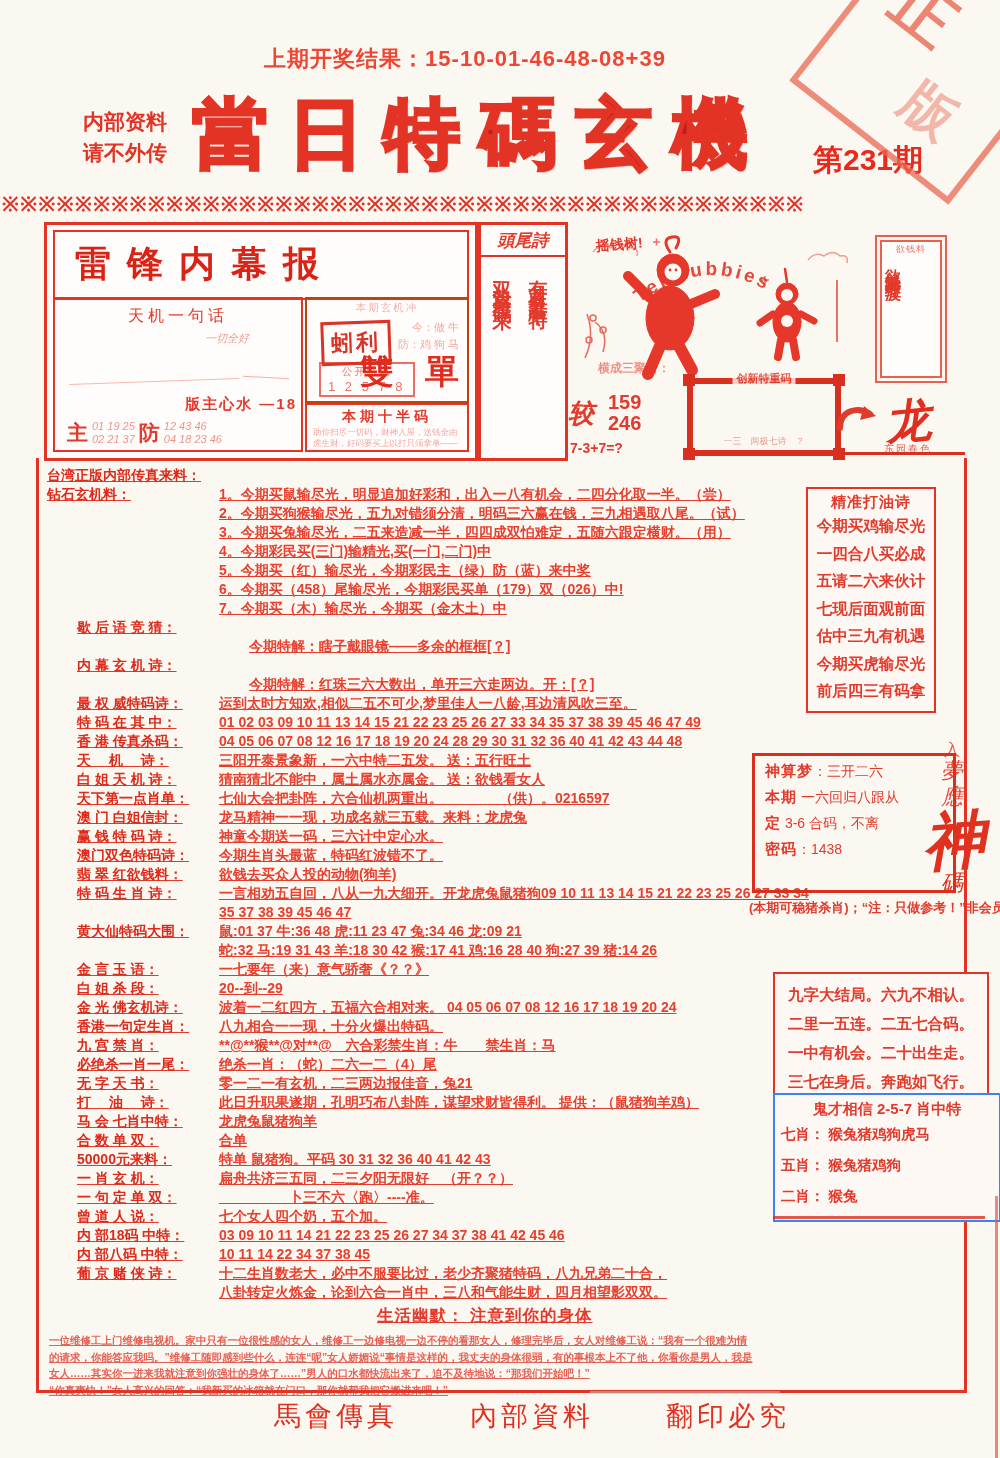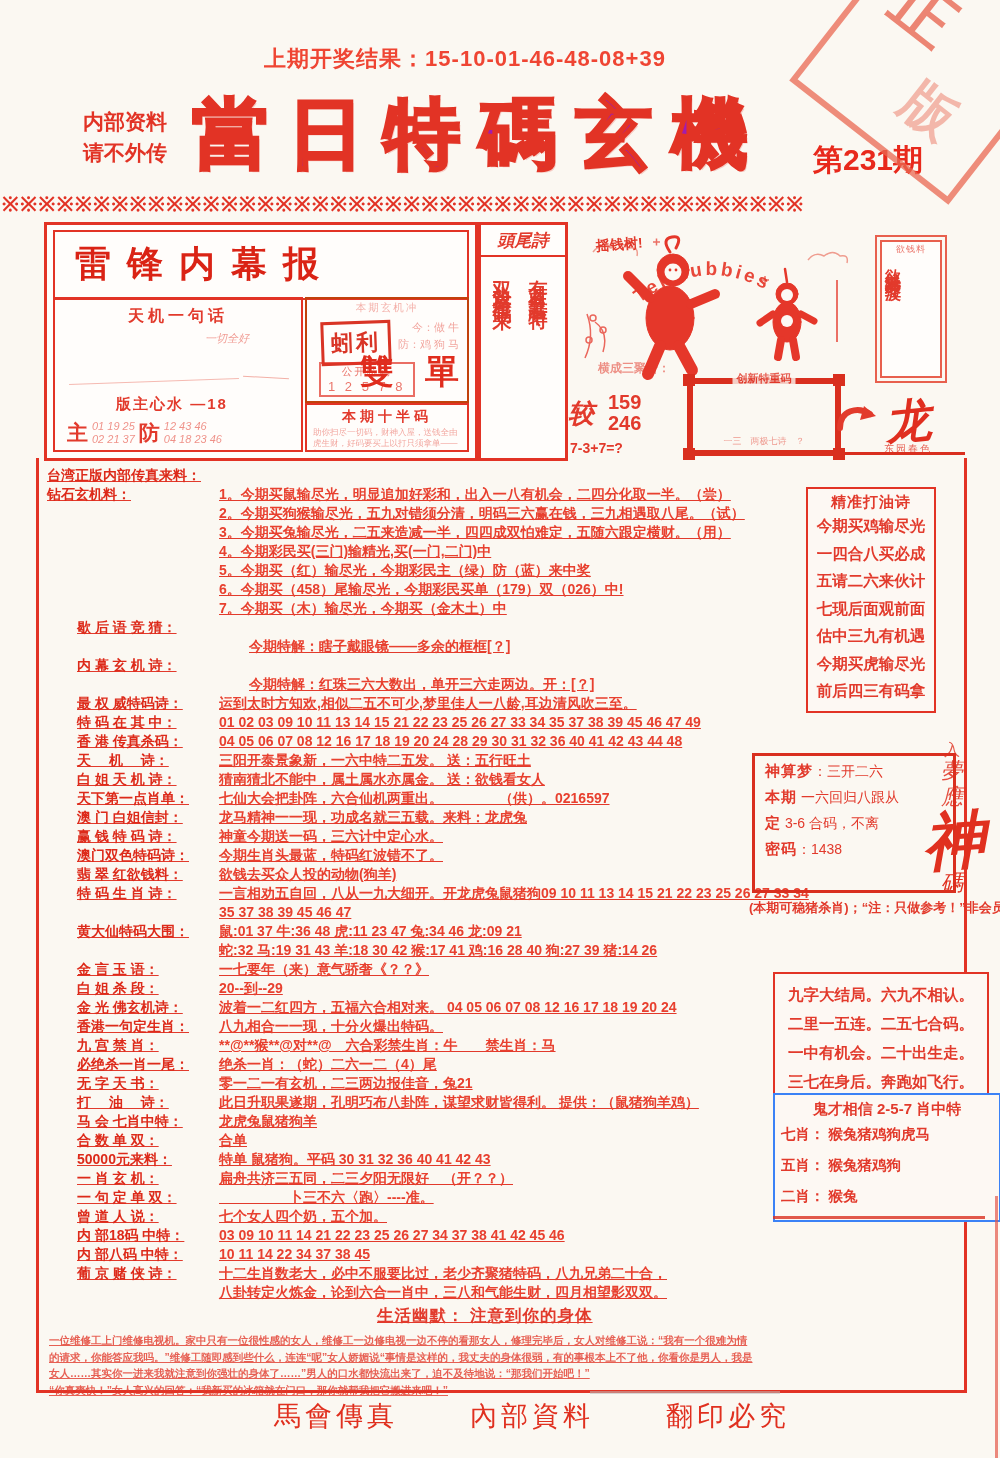--- a/index.html
+++ b/index.html
@@ -3,38 +3,38 @@
 <meta charset="utf-8">
 <style>
   html,body{margin:0;padding:0;}
   #page{position:relative;width:1000px;height:1458px;background:#fbf8f2;overflow:hidden;
         font-family:"Liberation Sans",sans-serif;color:#e23a2c;}
   
   .prev-result{position:absolute;left:0;top:44px;width:930px;text-align:center;
                font-size:22px;font-weight:bold;color:#ef4533;letter-spacing:1px;}
   .internal-note{position:absolute;left:83px;top:106px;font-size:21px;font-weight:bold;line-height:31px;color:#e23325;}
   .main-title{position:absolute;left:192px;top:84px;font-size:76px;font-weight:900;letter-spacing:20px;
-              color:#a21caf;-webkit-text-stroke:3px #e23325;text-shadow:2px 2px 0 rgba(226,51,37,.22);white-space:nowrap;}
+              color:#b91c1c;-webkit-text-stroke:3px #e23325;text-shadow:2px 2px 0 rgba(226,51,37,.22);white-space:nowrap;}
   .issue{position:absolute;left:813px;top:140px;font-size:30px;font-weight:bold;color:#e8291c;}
   .stamp-zb{position:absolute;right:-32px;top:-38px;width:190px;height:190px;border:6px solid rgba(233,104,82,.75);
             transform:rotate(38deg);}
   .stamp-zb .c1{position:absolute;left:28px;top:18px;font-size:62px;font-weight:bold;color:rgba(233,104,82,.8);}
   .stamp-zb .c2{position:absolute;left:96px;top:98px;font-size:54px;font-weight:bold;color:rgba(233,104,82,.45);}
   .divider{position:absolute;left:2px;top:190px;width:998px;font-size:20px;font-weight:bold;letter-spacing:1.5px;
            white-space:nowrap;overflow:hidden;color:#e23325;}
   
   .leifeng{position:absolute;left:44px;top:222px;width:428px;height:233px;border:3px solid #e23325;background:#fffdfb;}
   .lf-title{position:absolute;left:6px;top:5px;right:6px;height:58px;border:2px solid #e23325;
             font-size:36px;font-weight:900;letter-spacing:16px;padding:8px 0 0 20px;color:#da2315;}
   .lf-left{position:absolute;left:6px;top:72px;width:246px;bottom:6px;border:2px solid #e23325;}
-  .tianji{margin-top:7px;text-align:center;font-size:16px;font-weight:bold;letter-spacing:4px;}
+  .tianji{margin-top:7px;text-align:center;font-size:16px;font-weight:normal;letter-spacing:4px;}
   .tianji-faint{position:absolute;left:150px;top:32px;font-size:11px;opacity:.5;font-style:italic;}
   .scribble1{position:absolute;left:14px;top:82px;width:170px;border-bottom:1px solid rgba(226,60,40,.35);transform:rotate(-2deg);}
   .scribble2{position:absolute;right:12px;top:78px;width:46px;border-bottom:1px solid rgba(226,60,40,.4);transform:rotate(3deg);}
-  .banzhu{position:absolute;left:0;right:12px;top:96px;text-align:center;font-size:15px;font-weight:bold;letter-spacing:2px;}
+  .banzhu{position:absolute;left:0;right:4px;top:96px;text-align:right;font-size:15px;font-weight:bold;letter-spacing:2px;}
   .lf-nums{position:absolute;left:8px;top:120px;display:flex;align-items:center;}
   .lf-nums .big{font-size:21px;font-weight:900;margin:0 4px;}
   .lf-nums .pair{display:inline-flex;flex-direction:column;font-size:11px;line-height:13px;opacity:.55;font-style:italic;white-space:pre;}
   .lf-rt{position:absolute;left:258px;top:72px;right:6px;height:102px;border:2px solid #c2410c;}
   .lf-rt-head{text-align:center;font-size:10.5px;opacity:.4;margin-top:2px;letter-spacing:2px;}
   .lf-stamp{position:absolute;left:14px;top:22px;border:3px solid #d93425;padding:4px 7px;font-size:22px;font-weight:900;
             letter-spacing:3px;transform:rotate(-2deg);color:#d93425;}
   .lf-faint-r{position:absolute;right:8px;top:20px;font-size:11px;opacity:.45;line-height:17px;text-align:right;white-space:pre;}
   .lf-gongkai{position:absolute;left:12px;bottom:4px;border:2px solid #e23325;padding:1px 7px;text-align:center;opacity:.7;}
   .lf-gongkai .g1{font-size:10.5px;letter-spacing:2px;}

